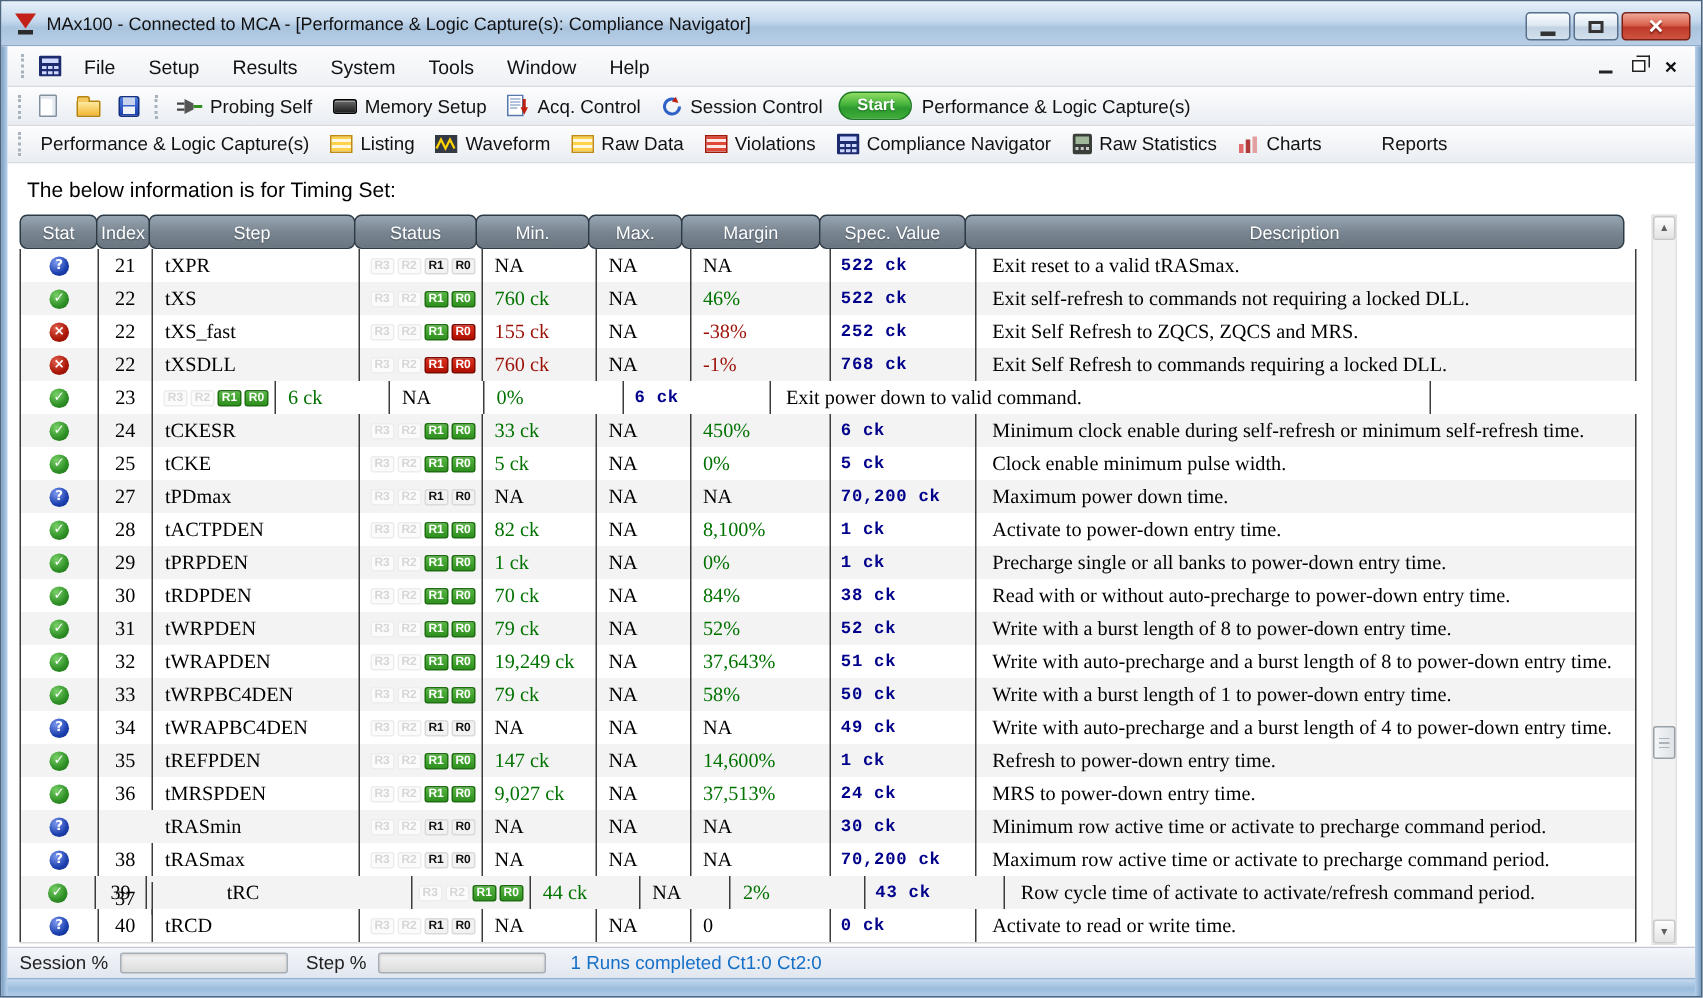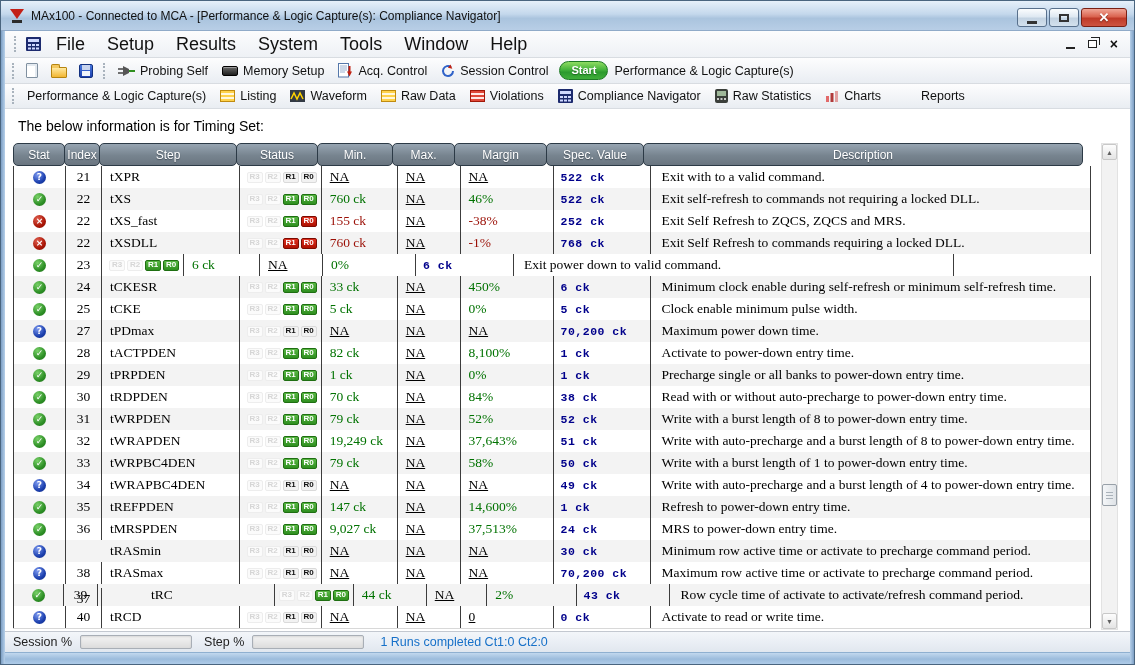--- a/index.html
+++ b/index.html
@@ -38,21 +38,21 @@
   .frame-bottom{position:absolute;left:0;right:0;bottom:0;height:12px;z-index:4;
     background:linear-gradient(#c2d8ee,#9cbcdc 55%,#aecbe8);border-top:1px solid #8fb0d0;}
 
   .app-body{position:absolute;top:30px;left:4px;right:4px;bottom:12px;display:flex;flex-direction:column;background:#fff;}
 
   
   .menubar{height:27px;background:linear-gradient(#fcfcfd,#eef1f5);border-bottom:1px solid #d8dce1;
     display:flex;align-items:center;position:relative;padding-left:4px;}
   .grip{width:3px;height:16px;border-left:2px dotted #a9b3bd;margin:0 5px;}
   .mdi-icon{margin:0 4px;display:inline-flex;}
-  .menu-item{padding:0 11px;font-size:18px;color:#111;height:100%;display:flex;align-items:center;cursor:default;text-align:center;}
+  .menu-item{padding:0 11px;font-size:13px;color:#111;height:100%;display:flex;align-items:center;cursor:default;text-align:center;}
   .mdi-controls{position:absolute;right:12px;top:0;height:100%;display:flex;align-items:center;gap:13px;}
   .mdi-min{width:9px;height:2px;background:#222;margin-top:7px;}
   .mdi-restore{position:relative;width:9px;height:8px;border:1px solid #222;background:#fff;}
   .mdi-restore:before{content:"";position:absolute;top:-4px;left:2px;width:8px;height:7px;border:1px solid #222;border-bottom:none;border-left:none;}
   .mdi-close{font-size:14px;font-weight:bold;color:#111;line-height:1;}
 
   
   .toolbar{background:linear-gradient(#fdfdfe,#e9edf2);border-bottom:1px solid #d8dce1;
     display:flex;align-items:center;padding-left:2px;}
   .toolbar1{height:26px;}
@@ -100,21 +100,21 @@
   .td{height:22px;border-right:1px solid #3c3c3c;display:flex;align-items:center;overflow:hidden;
     font-family:"Liberation Serif",serif;font-size:13.5px;color:#000;}
   .td.center{justify-content:center;}
   .td.padded{padding-left:8px;}
   .td.status-cell{justify-content:flex-end;padding-right:4px;gap:2px;}
   .td.spec-cell{font-family:"Liberation Mono",monospace;font-weight:bold;font-size:11.5px;
     color:var(--spec-text);padding-left:7px;letter-spacing:0.5px;}
   .td.desc-cell{padding-left:10px;white-space:nowrap;}
   .v-pass{color:var(--pass-text);}
   .v-fail{color:var(--fail-text);}
-  .v-na{color:#000;text-decoration:underline;}
+  .v-na{color:#000;}
 
   .stat-dot{width:13px;height:13px;border-radius:50%;display:flex;align-items:center;justify-content:center;
     color:#fff;font-size:9px;font-weight:bold;font-family:"DejaVu Sans",sans-serif;line-height:1;}
   .stat-dot.unknown{background:radial-gradient(circle at 35% 30%,#7d9af0,#1b3fae 60%,#0f2a80);}
   .stat-dot.pass{background:radial-gradient(circle at 35% 30%,#79d168,#2d8f25 60%,#1d6f18);}
   .stat-dot.fail{background:radial-gradient(circle at 35% 30%,#e06050,#aa1505 60%,#7a0e02);}
 
   .badge{min-width:16px;height:11px;padding:0 1px;border-radius:2px;display:inline-flex;align-items:center;justify-content:center;
     font-family:"Liberation Sans",sans-serif;font-size:8px;font-weight:bold;line-height:1;}
   .badge.off{color:#d6d6d6;background:#fbfbfb;border:1px solid #ededed;}
@@ -352,21 +352,21 @@
               <div class="td status-cell" data-name="status-cell" style="width: 82px;">
                 <span class="badge off" data-name="run-badge-r3">R3</span>
                 <span class="badge off" data-name="run-badge-r2">R2</span>
                 <span class="badge neutral" data-name="run-badge-r1">R1</span>
                 <span class="badge neutral" data-name="run-badge-r0">R0</span>
               </div>
               <div class="td padded v-na" data-name="min-cell" style="width: 76px;">NA</div>
               <div class="td padded v-na" data-name="max-cell" style="width: 63px;">NA</div>
               <div class="td padded v-na" data-name="margin-cell" style="width: 93px;">NA</div>
               <div class="td spec-cell" data-name="spec-value-cell" style="width: 98px;">522 ck</div>
-              <div class="td desc-cell" data-name="description-cell" style="width: 440px;">Exit with to a valid command.</div>
+              <div class="td desc-cell" data-name="description-cell" style="width: 440px;">Exit reset to a valid tRASmax.</div>
             </div>
             <div class="tr" data-name="table-row">
               <div class="td center" data-name="stat-cell" style="width: 52px;">
                 <span class="stat-dot pass" data-name="pass-status-icon">✓</span>
               </div>
               <div class="td center" data-name="index-cell" style="width: 36px;">22</div>
               <div class="td padded" data-name="name-cell" style="width: 138px;">tXS</div>
               <div class="td status-cell" data-name="status-cell" style="width: 82px;">
                 <span class="badge off" data-name="run-badge-r3">R3</span>
                 <span class="badge off" data-name="run-badge-r2">R2</span>

